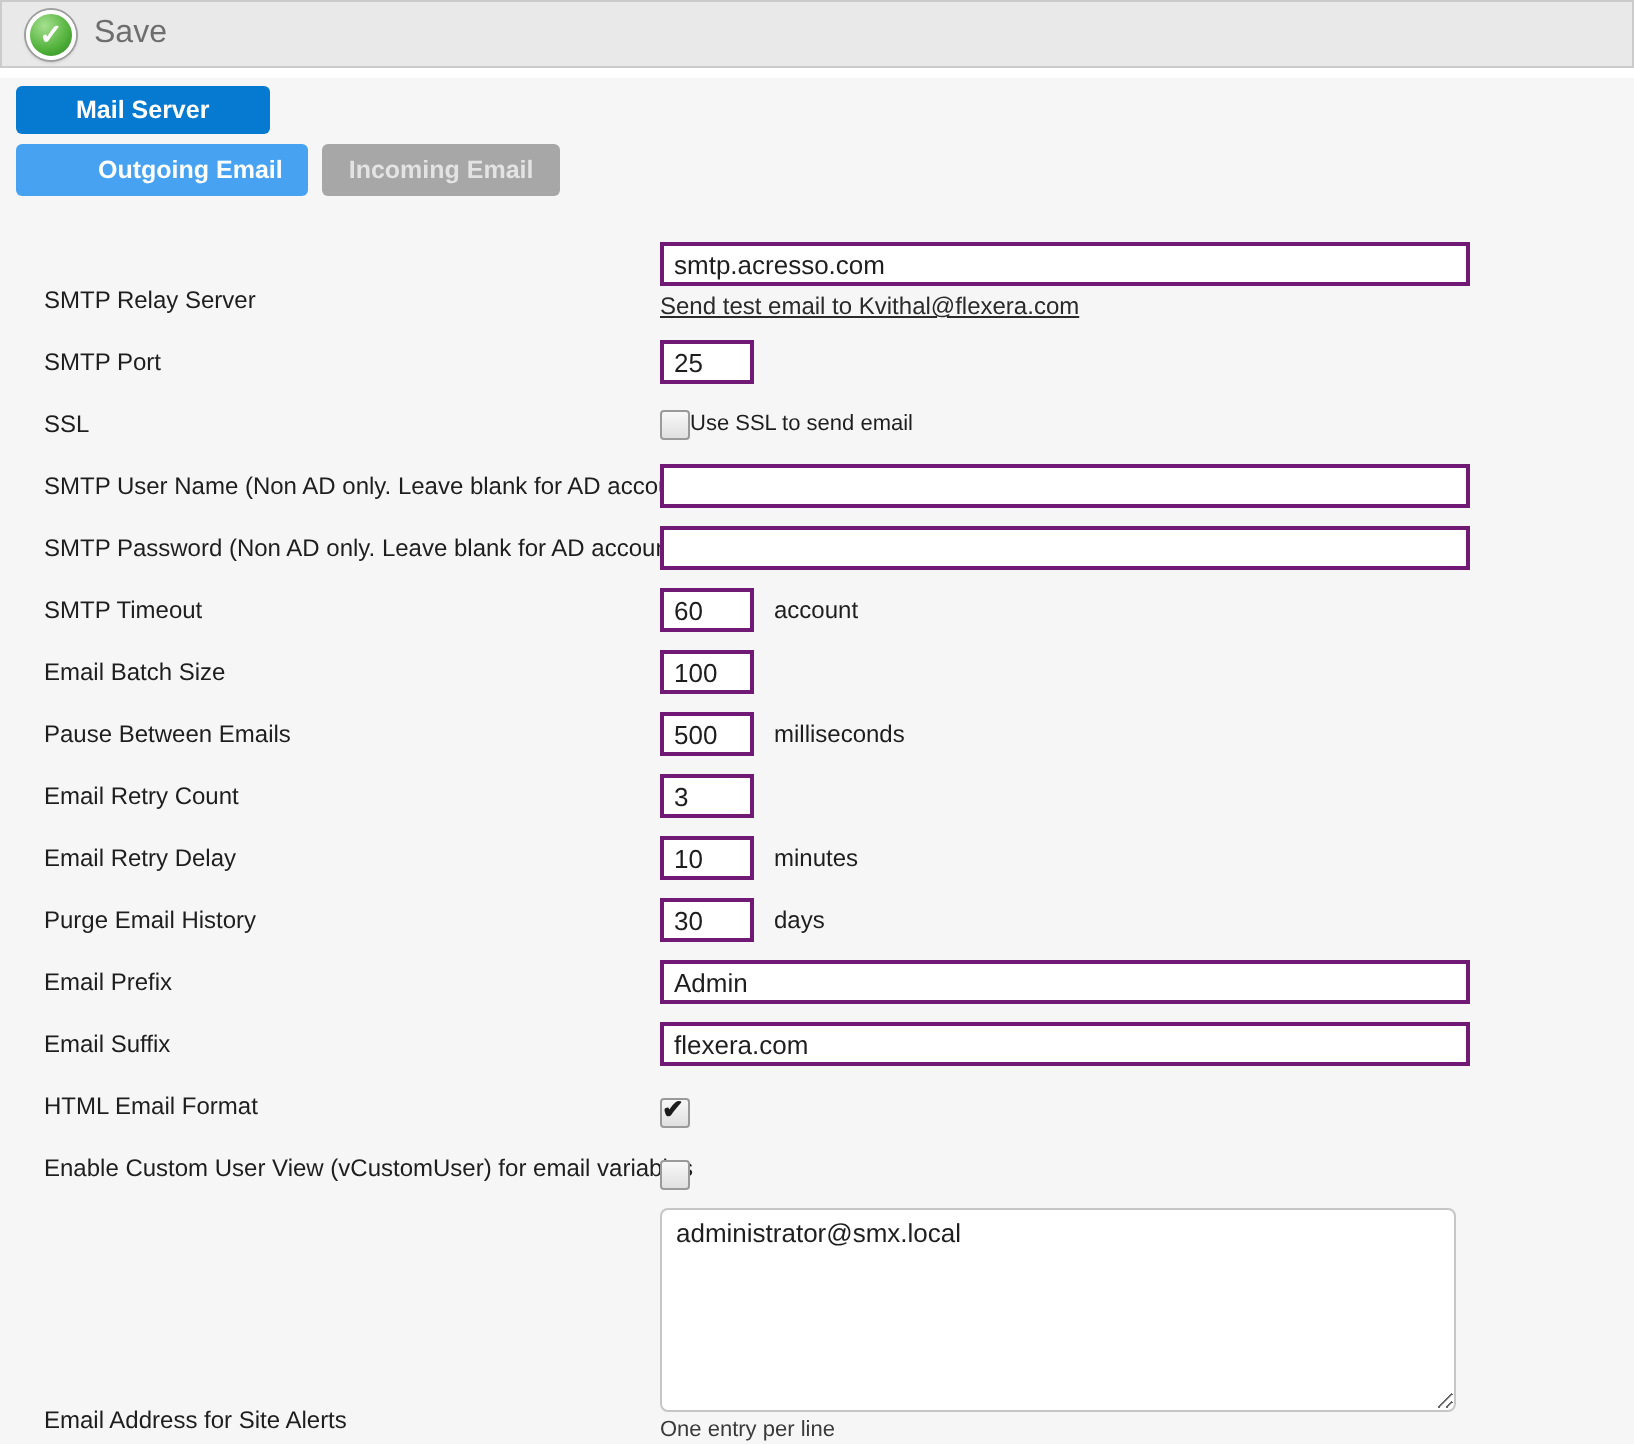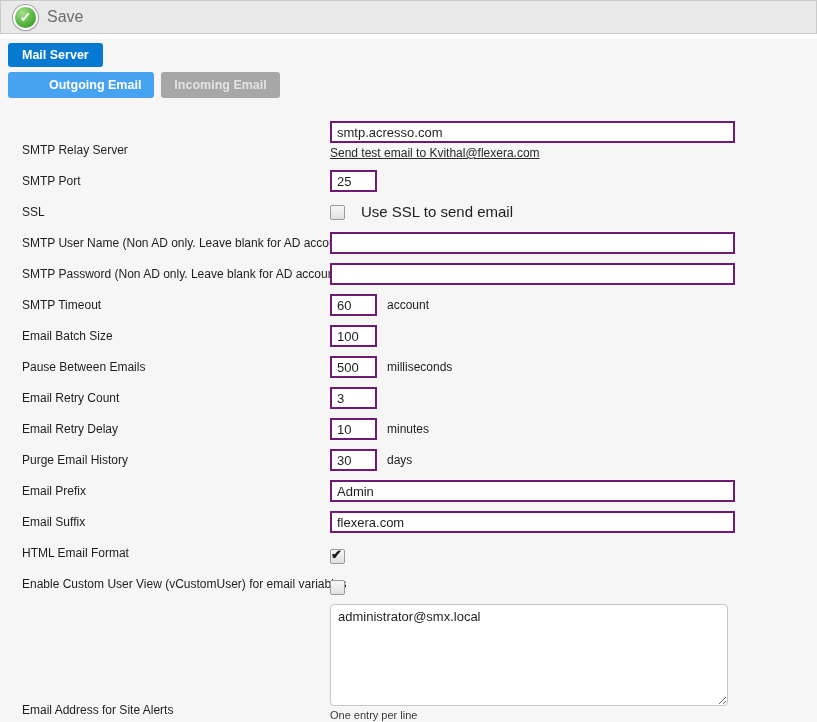--- a/index.html
+++ b/index.html
@@ -26,21 +26,21 @@
   .gap-strip{height:5px;background:#ffffff;}
   
   .content{
     background:#f5f6f5;height:683px;box-sizing:border-box;
     padding-left:8px;overflow:hidden;
   }
   .tab-mail{
     display:inline-block;margin-top:4px;
     background:var(--main-tab-blue,#0679d1);color:#fff;
     font-size:12.5px;font-weight:600;line-height:14px;
-    padding:5px 14px;border-radius:3px;cursor:pointer;
+    padding:5px 30px;border-radius:3px;cursor:pointer;
   }
   .subtabs{display:flex;gap:7px;margin-top:5px;}
   .subtab{
     font-size:12.5px;font-weight:600;line-height:14px;
     padding:6px 13px;border-radius:3px;cursor:pointer;
   }
   .subtab.active{background:var(--subtab-active-blue,#47a3f2);color:#ffffff;padding-left:41px;}
   .subtab.inactive{background:var(--subtab-inactive-gray,#a7a7a7);color:#e3e3e3;}
   
   .form{margin-top:23px;padding-left:14px;}
@@ -66,21 +66,21 @@
   .cb{
     width:13px;height:13px;box-sizing:content-box;flex:none;
     border:1px solid #9a9a9a;border-radius:2px;
     background:linear-gradient(#f8f8f8,#e0e0e0);
     margin-top:4px;position:relative;cursor:pointer;
   }
   .cb.checked::after{
     content:"\2714";position:absolute;top:-3px;left:0px;
     font-size:13px;font-weight:bold;color:#1b1b1b;
   }
-  .cb-label{margin-left:16px;font-size:15px;color:#1e1e1e;line-height:22px;}
+  .cb-label{margin-left:0;font-size:11px;color:#1e1e1e;line-height:22px;}
   textarea.ta{
     width:398px;height:102px;box-sizing:border-box;
     border:1px solid #c6c6c6;border-radius:4px;background:#fff;
     font-family:"Liberation Sans",sans-serif;font-size:13px;color:#1e1e1e;
     padding:4px 7px;resize:both;outline:none;
   }
   .note{font-size:11px;color:#3a3a3a;margin-top:3px;}
 </style>
 </head>
 <body>

